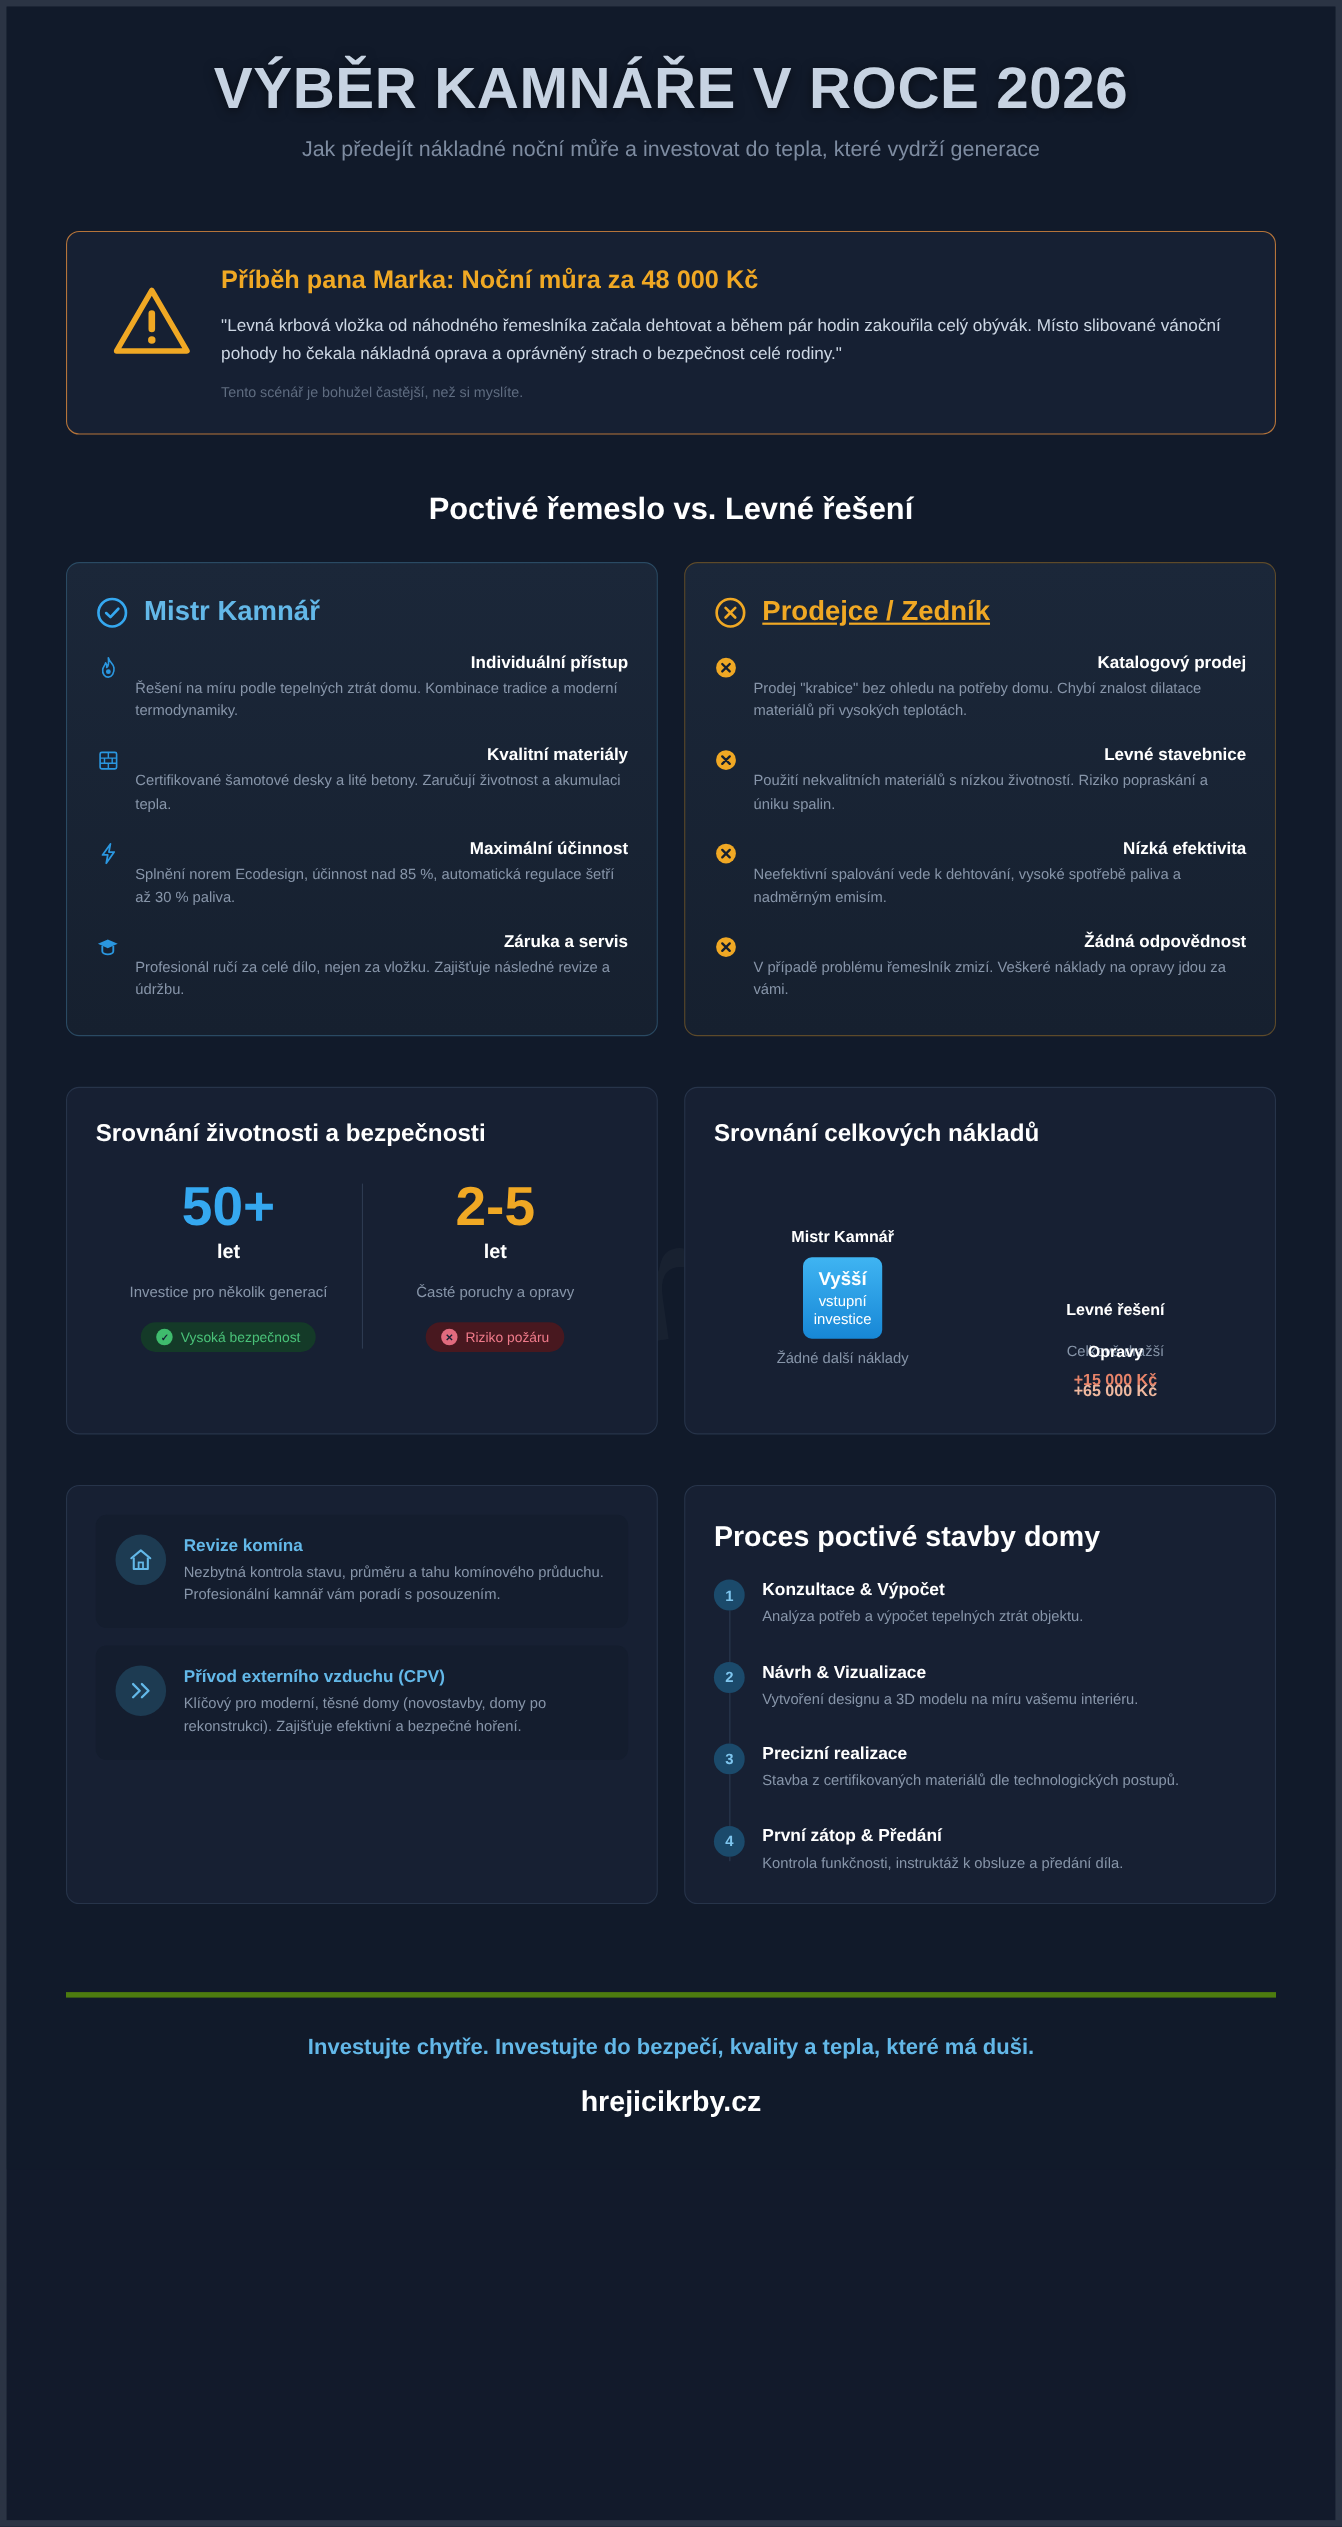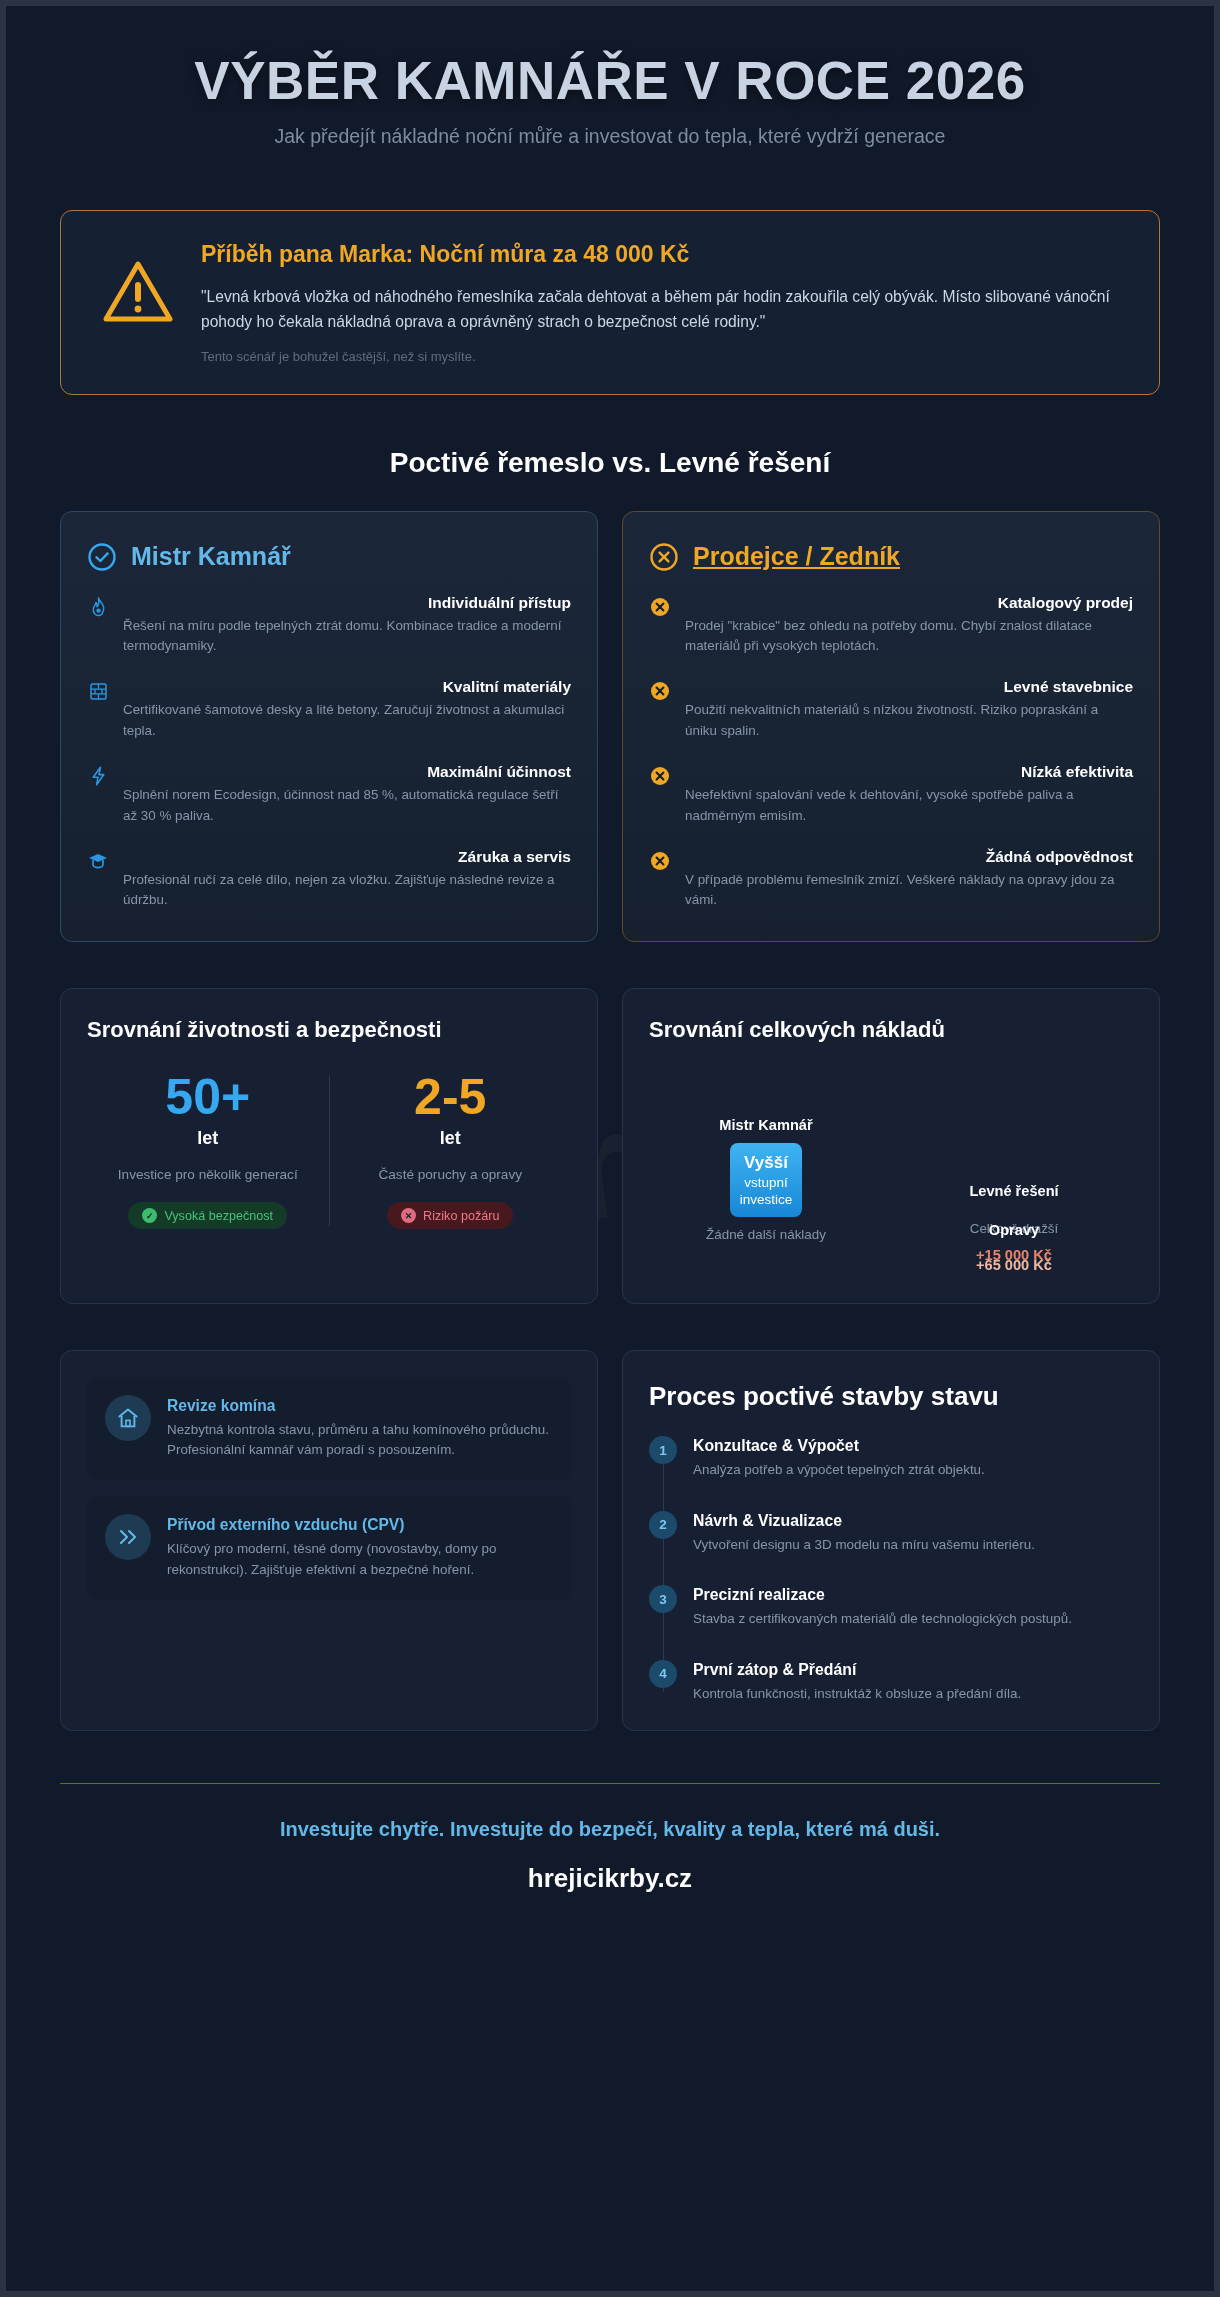--- a/index.html
+++ b/index.html
@@ -241,21 +241,21 @@
   .step-line {
     position: absolute; left: 13.5px; top: 28px; bottom: 0;
     width: 1px; background: #2c3a50; z-index: 1;
   }
   .step:last-child .step-line { bottom: 12px; }
   .step-tx { flex: 1 1 auto; padding-top: 1px; }
   .step-h { font-size: 15.8px; font-weight: 700; color: #ffffff; margin: 0 0 5px 0; }
   .step-d { font-size: 13.4px; line-height: 1.52; color: #8795a9; margin: 0; }
 
   
-  .footer { margin-top: 52px; padding: 34px 0 46px 0; border-top: 1px solid #4d7c0f; text-align: center; }
+  .footer { margin-top: 80px; padding: 34px 0 46px 0; border-top: 5px solid #4d7c0f; text-align: center; }
   .footer-claim { font-size: 20px; font-weight: 700; color: #63b8e8; margin: 0 0 22px 0; }
   .footer-brand { font-size: 26px; font-weight: 700; color: #ffffff; margin: 0; }
 
   svg { display: block; }
 </style>
 </head>
 <body>
 
 <div class="page">
 <div class="canvas">
@@ -500,21 +500,21 @@
             </svg>
           </span>
           <div class="tech-tx">
             <div class="tech-h">Přívod externího vzduchu (CPV)</div>
             <p class="tech-d">Klíčový pro moderní, těsné domy (novostavby, domy po rekonstrukci). Zajišťuje efektivní a bezpečné hoření.</p>
           </div>
         </div>
       </div>
 
       <div class="panel">
-        <div class="panel-h">Proces poctivé stavby stavu</div>
+        <div class="panel-h">Proces poctivé stavby domy</div>
 
         <div class="steps">
 
           <div class="step">
             <div class="step-line"></div>
             <div class="step-num">1</div>
             <div class="step-tx">
               <p class="step-h">Konzultace &amp; Výpočet</p>
               <p class="step-d">Analýza potřeb a výpočet tepelných ztrát objektu.</p>
             </div>

